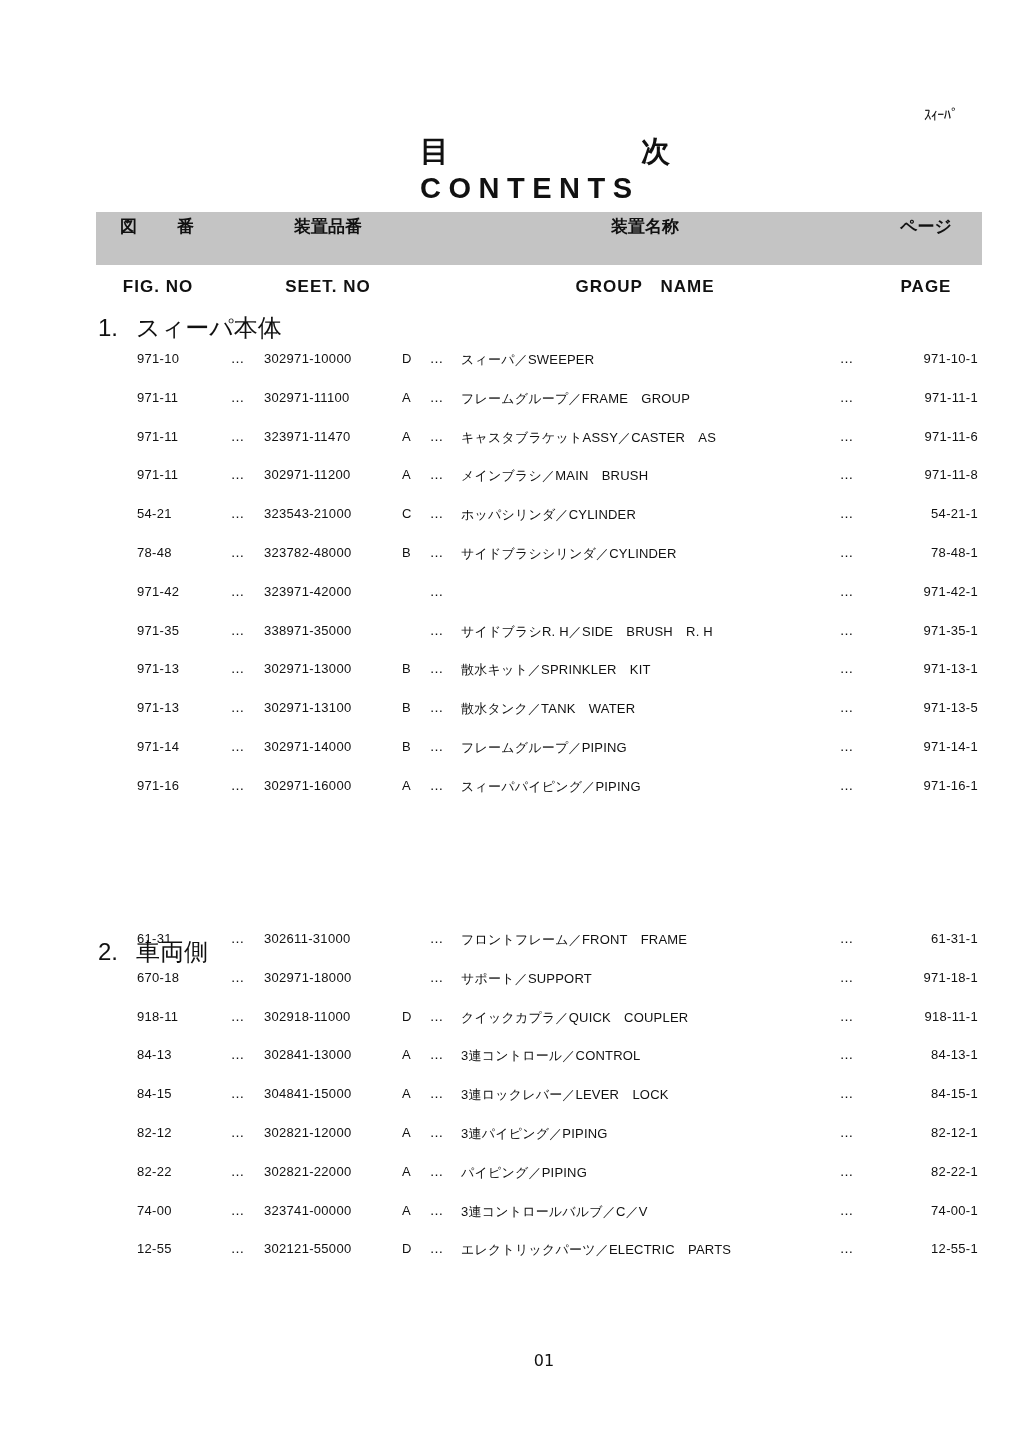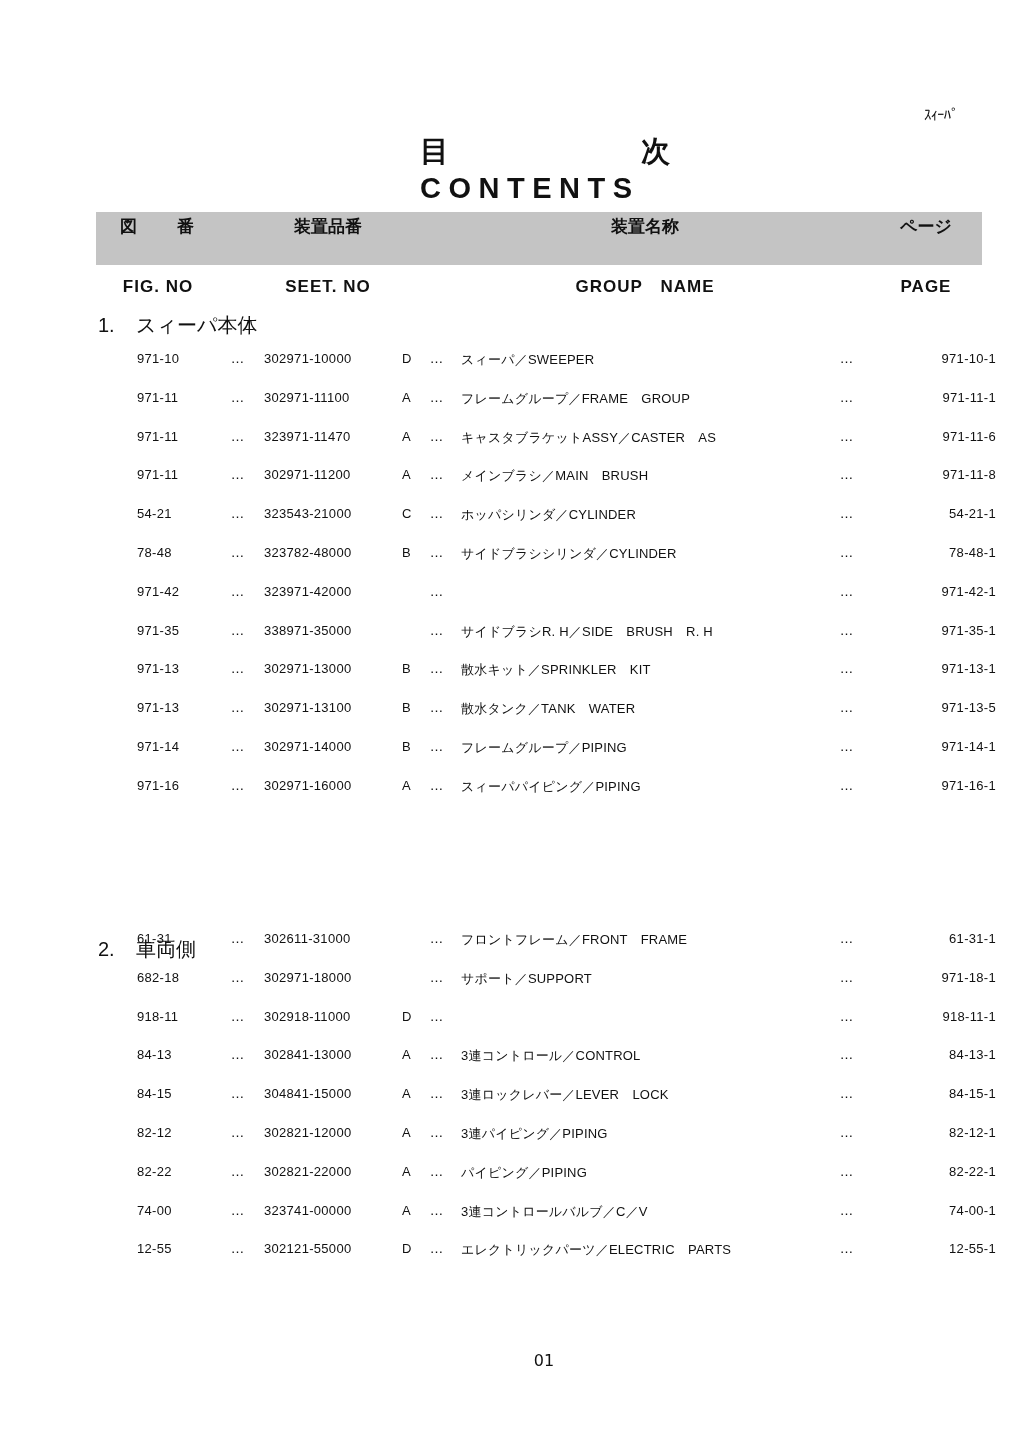--- a/index.html
+++ b/index.html
@@ -26,36 +26,36 @@
     .hcell { position: absolute; text-align: center; }
     .hcell .jp { font-size: 17px; line-height: 24px; height: 25px; margin-top: 3px; }
     .hcell .en { font-size: 17px; line-height: 22px; letter-spacing: 1px; margin-top: 36px; }
     .h-fig { left: 12px; width: 100px; }
     .h-fig .jp { display: flex; justify-content: space-between; padding: 0 14px 0 12px; }
     .h-seet { left: 170px; width: 124px; }
     .h-group { left: 460px; width: 178px; }
     .h-page { left: 790px; width: 80px; }
 
     .section-title {
-      position: absolute; left: 98px; font-size: 20px; white-space: nowrap;
+      position: absolute; left: 98px; font-size: 24px; white-space: nowrap;
     }
     .section-title .num { display: inline-block; width: 38px; font-family: "Liberation Sans", sans-serif; }
     .row {
       position: absolute; left: 0; width: 1024px; height: 24px; font-size: 13px; white-space: nowrap;
     }
     .row span { position: absolute; top: 0; }
     .mono { font-family: "Liberation Sans Narrow", "Liberation Sans", sans-serif; letter-spacing: 0.3px; }
     .c-fig { left: 137px; }
     .c-dot1 { left: 231px; }
     .c-seet { left: 264px; }
     .c-rev { left: 402px; }
     .c-dot2 { left: 430px; }
     .c-name { left: 461px; font-family: "Liberation Sans", "DejaVu Sans", sans-serif; letter-spacing: 0.2px; }
     .c-dot3 { left: 840px; }
-    .c-page { right: 28px; text-align: right; }
+    .c-page { right: 46px; text-align: right; }
     .footer-page {
       position: absolute; top: 1351px; left: 0; width: 1088px; text-align: center; font-size: 16px;
     }
   </style>
 </head>
 <body>
 
 <div class="corner-label">ｽｨｰﾊﾟ</div>
 
 <div class="title-jp">
@@ -212,35 +212,36 @@
       <span class="c-fig mono">61-31</span>
       <span class="c-dot1">…</span>
       <span class="c-seet mono">302611-31000</span>
       <span class="c-rev mono"></span>
       <span class="c-dot2">…</span>
       <span class="c-name">フロントフレーム／FRONT　FRAME</span>
       <span class="c-dot3">…</span>
       <span class="c-page mono">61-31-1</span>
     </div>
     <div class="row" style="top: 970px;">
-      <span class="c-fig mono">682-18</span>
+      <span class="c-fig mono">670-18</span>
       <span class="c-dot1">…</span>
       <span class="c-seet mono">302971-18000</span>
       <span class="c-rev mono"></span>
       <span class="c-dot2">…</span>
       <span class="c-name">サポート／SUPPORT</span>
       <span class="c-dot3">…</span>
       <span class="c-page mono">971-18-1</span>
     </div>
     <div class="row" style="top: 1009px;">
       <span class="c-fig mono">918-11</span>
       <span class="c-dot1">…</span>
       <span class="c-seet mono">302918-11000</span>
       <span class="c-rev mono">D</span>
       <span class="c-dot2">…</span>
+      <span class="c-name">クイックカプラ／QUICK　COUPLER</span>
       <span class="c-dot3">…</span>
       <span class="c-page mono">918-11-1</span>
     </div>
     <div class="row" style="top: 1047px;">
       <span class="c-fig mono">84-13</span>
       <span class="c-dot1">…</span>
       <span class="c-seet mono">302841-13000</span>
       <span class="c-rev mono">A</span>
       <span class="c-dot2">…</span>
       <span class="c-name">3連コントロール／CONTROL</span>

